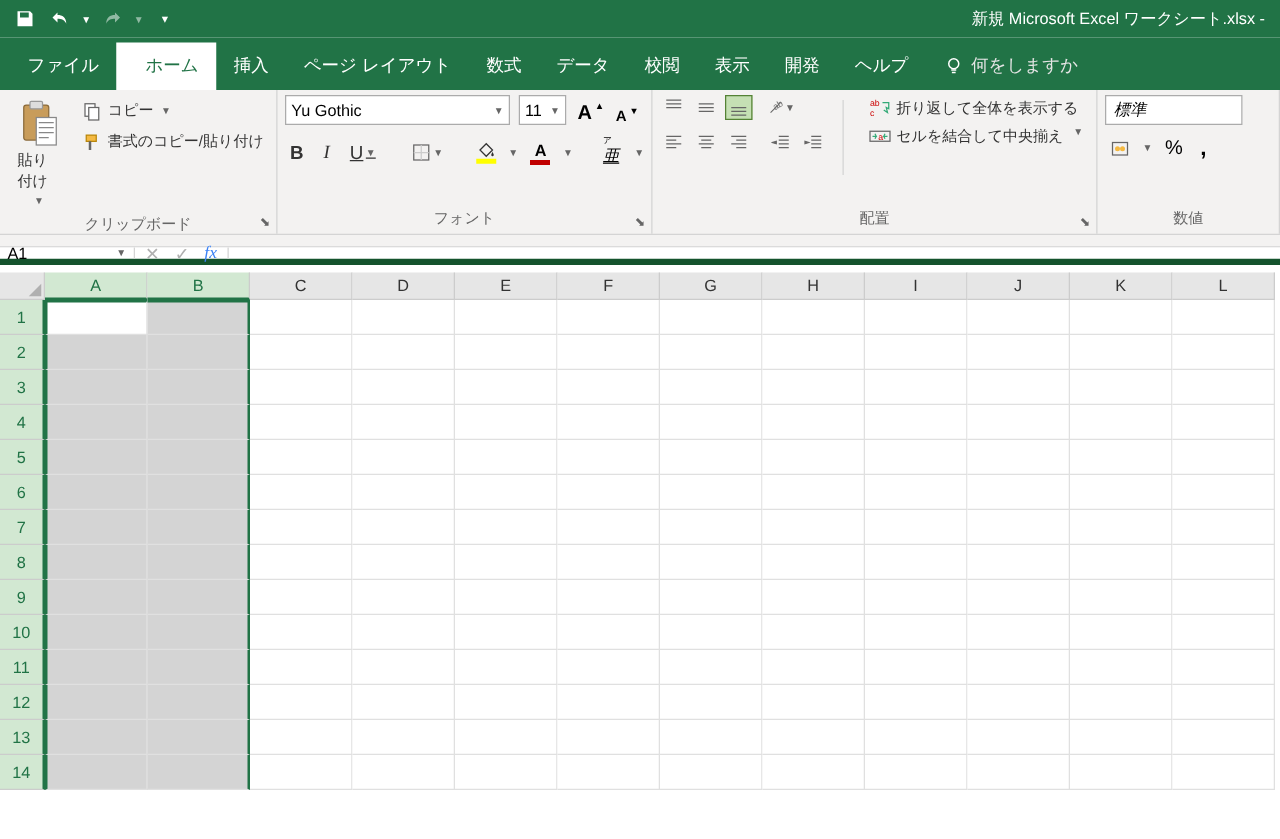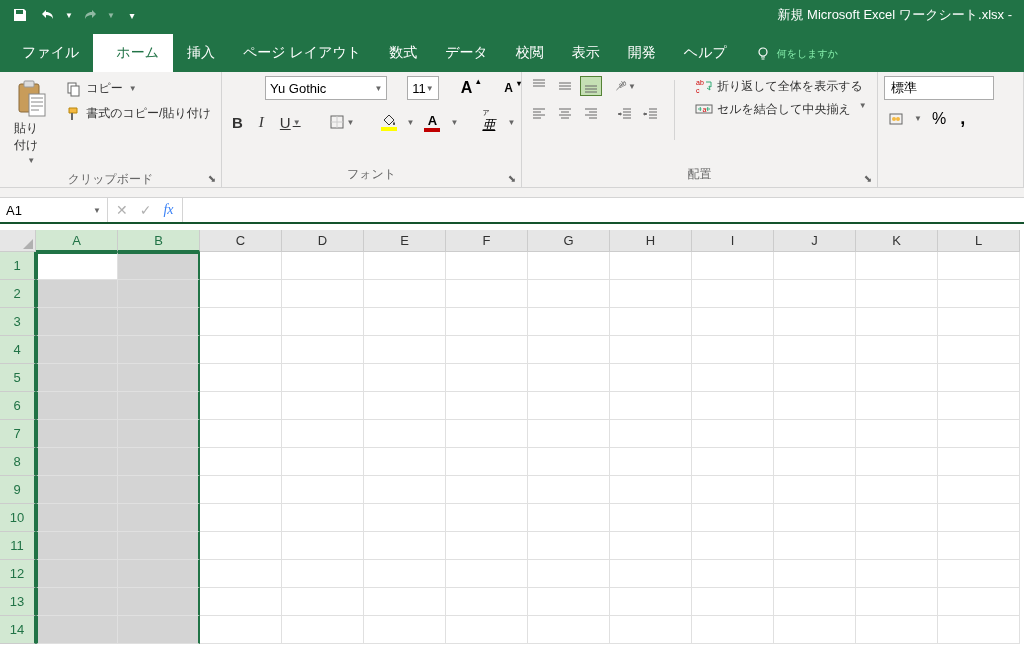--- a/index.html
+++ b/index.html
@@ -9,40 +9,40 @@
 .titlebar { background: #217346; height: 30px; display: flex; align-items: center; color: #fff; }
 .qat { display: flex; align-items: center; gap: 4px; padding-left: 8px; }
 .qat-btn { width: 24px; height: 24px; display: flex; align-items: center; justify-content: center; color: #fff; cursor: pointer; }
 .qat-btn.disabled { opacity: 0.5; }
 .title-text { flex: 1; text-align: right; padding-right: 12px; font-size: 13px; }
 
 
 .menu-tabs { background: #217346; height: 42px; display: flex; align-items: flex-end; padding-left: 8px; gap: 0; }
 .menu-tab { padding: 10px 14px; color: #fff; font-size: 14px; cursor: pointer; }
 .menu-tab.active { background: #fff; color: #217346; padding-left: 23px; }
-.tell-me { display: flex; align-items: center; gap: 6px; padding: 10px 14px; color: #86efac; font-size: 10px; cursor: pointer; }
+.tell-me { display: flex; align-items: center; gap: 6px; padding: 10px 14px; color: #e5e5e5; font-size: 14px; cursor: pointer; }
 .bulb { width: 16px; height: 16px; fill: none; stroke: #fff; stroke-width: 1.2; }
 
 
 .ribbon { height: 116px; background: #f3f2f1; border-bottom: 1px solid #d4d4d4; display: flex; }
 .ribbon-group { border-right: 1px solid #d4d4d4; display: flex; flex-direction: column; padding: 4px 6px 2px 6px; position: relative; }
 .ribbon-group-content { flex: 1; display: flex; align-items: flex-start; gap: 6px; }
 .ribbon-group-label { text-align: center; font-size: 12px; color: #666; padding: 2px 0; position: relative; }
 .ribbon-launcher { position: absolute; right: 2px; bottom: 2px; width: 14px; height: 14px; cursor: pointer; color: #666; font-size: 10px; display: flex; align-items: center; justify-content: center; }
 
 
 .paste-btn { display: flex; flex-direction: column; align-items: center; gap: 2px; padding: 4px 8px; cursor: pointer; }
 .paste-icon { width: 32px; height: 38px; }
 .paste-label { font-size: 12px; color: #333; }
 .clip-col { display: flex; flex-direction: column; gap: 4px; padding-top: 2px; }
 .clip-item { display: flex; align-items: center; gap: 4px; font-size: 12px; color: #333; cursor: pointer; padding: 2px 4px; white-space: nowrap; }
 .clip-icon { width: 16px; height: 16px; flex-shrink: 0; }
 
 
-.font-row1 { display: flex; align-items: center; gap: 20px; margin-bottom: 8px; margin-left: 37px; }
+.font-row1 { display: flex; align-items: flex-end; gap: 7px; margin-bottom: 8px; }
 .font-name { width: 180px; height: 24px; border: 1px solid #ababab; background: #fff; padding: 0 4px; font-size: 13px; display: flex; align-items: center; justify-content: space-between; cursor: pointer; }
 .font-size { width: 38px; height: 24px; border: 1px solid #ababab; background: #fff; padding: 0 4px; font-size: 13px; display: flex; align-items: center; justify-content: space-between; cursor: pointer; }
 .dd-arrow { font-size: 8px; color: #666; }
 .big-a { font-size: 16px; font-weight: bold; cursor: pointer; padding: 0 2px; position:relative;}
 .big-a sup{font-size:8px;position:absolute;top:-2px;right:-6px;}
 .font-row2 { display: flex; align-items: center; gap: 8px; }
 .fbtn { cursor: pointer; padding: 2px 4px; font-size: 15px; color: #333; display: flex; align-items: center; gap: 2px; }
 .fbtn.bold { font-weight: bold; }
 .fbtn.italic { font-style: italic; font-family: serif; }
 .fbtn.underline { text-decoration: underline; }
@@ -55,26 +55,26 @@
 
 .align-col { display: flex; flex-direction: column; gap: 8px; }
 .align-row { display: flex; gap: 4px; }
 .align-btn { width: 22px; height: 20px; cursor: pointer; display: flex; align-items: center; justify-content: center; }
 .align-btn.selected { background: #c5e0b4; border: 1px solid #548235; }
 .wrap-col { display: flex; flex-direction: column; gap: 6px; padding-top: 2px; margin-left:8px;}
 .wrap-item { display: flex; align-items: flex-start; gap: 4px; font-size: 12px; color: #333; cursor: pointer; white-space: nowrap; }
 
 
 .num-col { display: flex; flex-direction: column; gap: 6px; }
-.num-format { width: 110px; height: 24px; border: 1px solid #ababab; background: #fff; padding: 0 6px; font-size: 13px; display: flex; align-items: center; justify-content: space-between; cursor: pointer; }
+.num-format { width: 110px; height: 24px; border: 1px solid #ababab; background: #fff; padding: 0 6px; font-size: 13px; display: flex; align-items: center; justify-content: space-between; cursor: pointer; font-style: italic; }
 .num-row { display: flex; gap: 6px; align-items: center; }
 .num-btn { cursor: pointer; padding: 2px 4px; font-size: 14px; }
 
 
-.formula-bar { height: 26px; border-bottom: 2px solid #14532d; display: flex; align-items: stretch; background: #fff; }
+.formula-bar { height: 14px; border-bottom: 5px solid #14532d; display: flex; align-items: stretch; background: #fff; }
 .name-box { width: 108px; border-right: 1px solid #d4d4d4; display: flex; align-items: center; padding: 0 6px; font-size: 13px; justify-content: space-between; cursor: text; }
 .fb-btns { display: flex; align-items: center; border-right: 1px solid #d4d4d4; padding: 0 8px; gap: 12px; color: #b0b0b0; }
 .fb-btn { cursor: pointer; font-size: 14px; }
 .fx { font-style: italic; font-family: serif; color: #3b82f6; }
 .formula-input { flex: 1; padding: 0 8px; display: flex; align-items: center; cursor: text; }
 
 
 .spacer { height: 10px; background: #f3f2f1; border-bottom: 1px solid #d4d4d4;}
 
 
@@ -328,20 +328,21 @@
               <rect x="2" y="3" width="12" height="10" fill="none" stroke="#666"></rect>
               <circle cx="6" cy="8" r="2" fill="#f4b942"></circle>
               <circle cx="10" cy="8" r="2" fill="#f4b942"></circle>
             </svg>
           </span>
         <span class="dd-arrow">▼</span>
         <span class="num-btn" style="font-size:16px;">%</span>
         <span class="num-btn" style="font-size:18px;font-weight:bold;">,</span>
       </div>
     </div>
+    <div class="ribbon-group-label">数値</div>
   </div>
 
 </div>
 
 <div class="spacer"></div>
 
 <div class="formula-bar">
   <div class="name-box">
     <span>A1</span>
     <span class="dd-arrow">▼</span>

